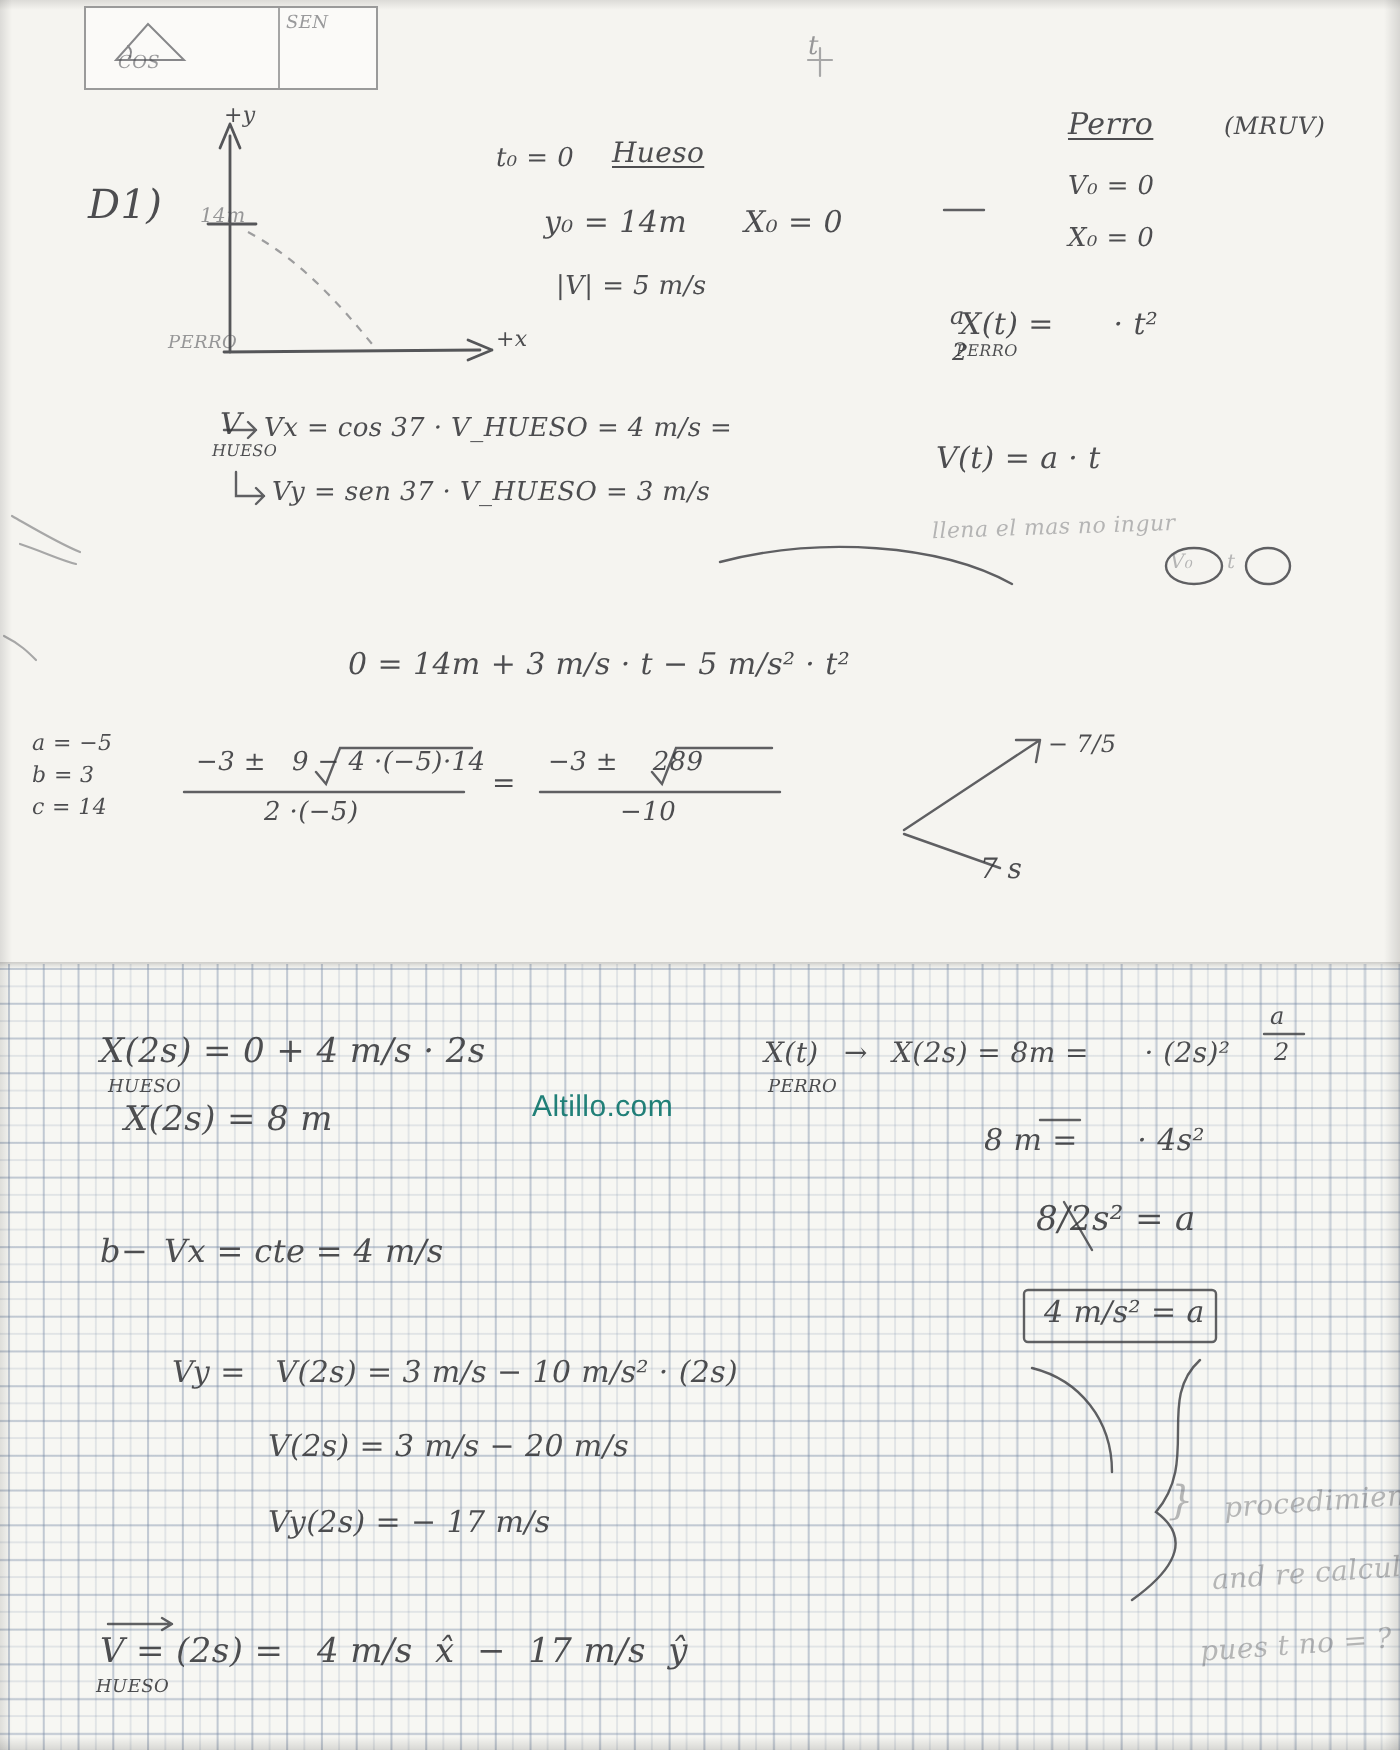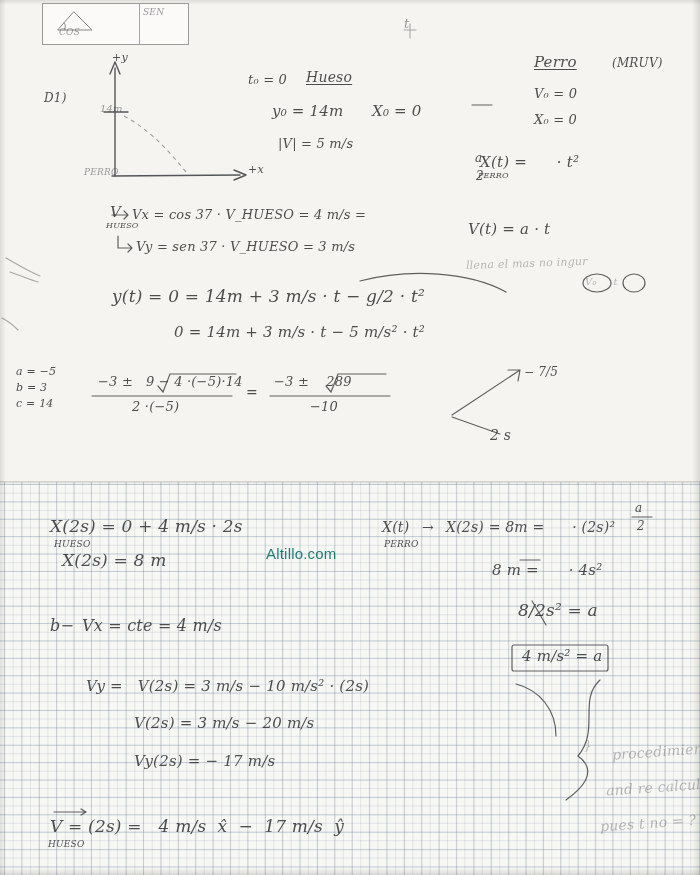--- a/index.html
+++ b/index.html
@@ -96,21 +96,21 @@
   .hw.vfaint { opacity: 0.40; color: #55565b; }
   .sz9 { font-size: 9px; text-align: right; }
   .sz10 { font-size: 10px; }
   .sz11 { font-size: 11px; }
   .sz12 { font-size: 12px; }
   .sz13 { font-size: 13px; }
   .sz14 { font-size: 14px; }
   .sz15 { font-size: 15px; }
   .sz16 { font-size: 16px; }
   .sz17 { font-size: 17px; }
-  .sz20 { font-size: 12px; }
+  .sz20 { font-size: 20px; }
   .ul { text-decoration: underline; text-decoration-thickness: 1px; text-underline-offset: 2px; }
   .rot-2 { transform: rotate(-2deg); }
   .rot-4 { transform: rotate(-4deg); }
 
   
   #stamp-box {
     position: absolute;
     left: 42px;
     top: 3px;
     width: 145px;
@@ -259,35 +259,34 @@
 
   <span class="hw sz15" style="left:468px; top:222px;">V(t) = a · t</span>
   <span class="hw sz11 vfaint rot-2" style="left:466px; top:258px;">llena el mas no ingur</span>
   <span class="hw sz10 vfaint" style="left:585px; top:277px;">V₀     t</span>
 
   <span class="hw sz15" style="left:110px; top:205px;">V</span>
   <span class="hw" style="left:106px; top:222px; font-size:8px;">HUESO</span>
   <span class="hw sz13" style="left:132px; top:208px;">Vx = cos 37 · V_HUESO = 4 m/s =</span>
   <span class="hw sz13" style="left:136px; top:240px;">Vy = sen 37 · V_HUESO = 3 m/s</span>
 
-  <span class="hw sz17" style="left:112px; top:288px;">y(t) = 0 = 14m + 3 m/s · t − g/2 · t²</span>
   <span class="hw sz15" style="left:174px; top:325px;">0 = 14m + 3 m/s · t − 5 m/s² · t²</span>
 
   <span class="hw sz11" style="left:16px; top:366px;">a = −5</span>
   <span class="hw sz11" style="left:16px; top:382px;">b = 3</span>
   <span class="hw sz11" style="left:16px; top:398px;">c = 14</span>
 
   <span class="hw sz13" style="left:98px; top:375px;">−3 ±   9 − 4 ·(−5)·14</span>
   <span class="hw sz13" style="left:132px; top:400px;">2 ·(−5)</span>
   <span class="hw sz14" style="left:246px; top:385px;">=</span>
   <span class="hw sz13" style="left:274px; top:375px;">−3 ±    289</span>
   <span class="hw sz13" style="left:310px; top:400px;">−10</span>
 
   <span class="hw sz12" style="left:524px; top:366px;">− 7/5</span>
-  <span class="hw sz14" style="left:490px; top:428px;">2 s</span>
+  <span class="hw sz14" style="left:490px; top:428px;">7 s</span>
 
 
   <span class="hw sz17" style="left:50px; top:518px;">X(2s) = 0 + 4 m/s · 2s</span>
   <span class="hw" style="left:54px; top:540px; font-size:9px;">HUESO</span>
   <span class="hw sz17" style="left:62px; top:552px;">X(2s) = 8 m</span>
 
   <span class="hw sz14" style="left:382px; top:520px;">X(t)</span>
   <span class="hw" style="left:384px; top:540px; font-size:9px;">PERRO</span>
   <span class="hw sz14" style="left:422px; top:520px;">→</span>
   <span class="hw sz14" style="left:446px; top:520px;">X(2s) = 8m =      · (2s)²</span>

